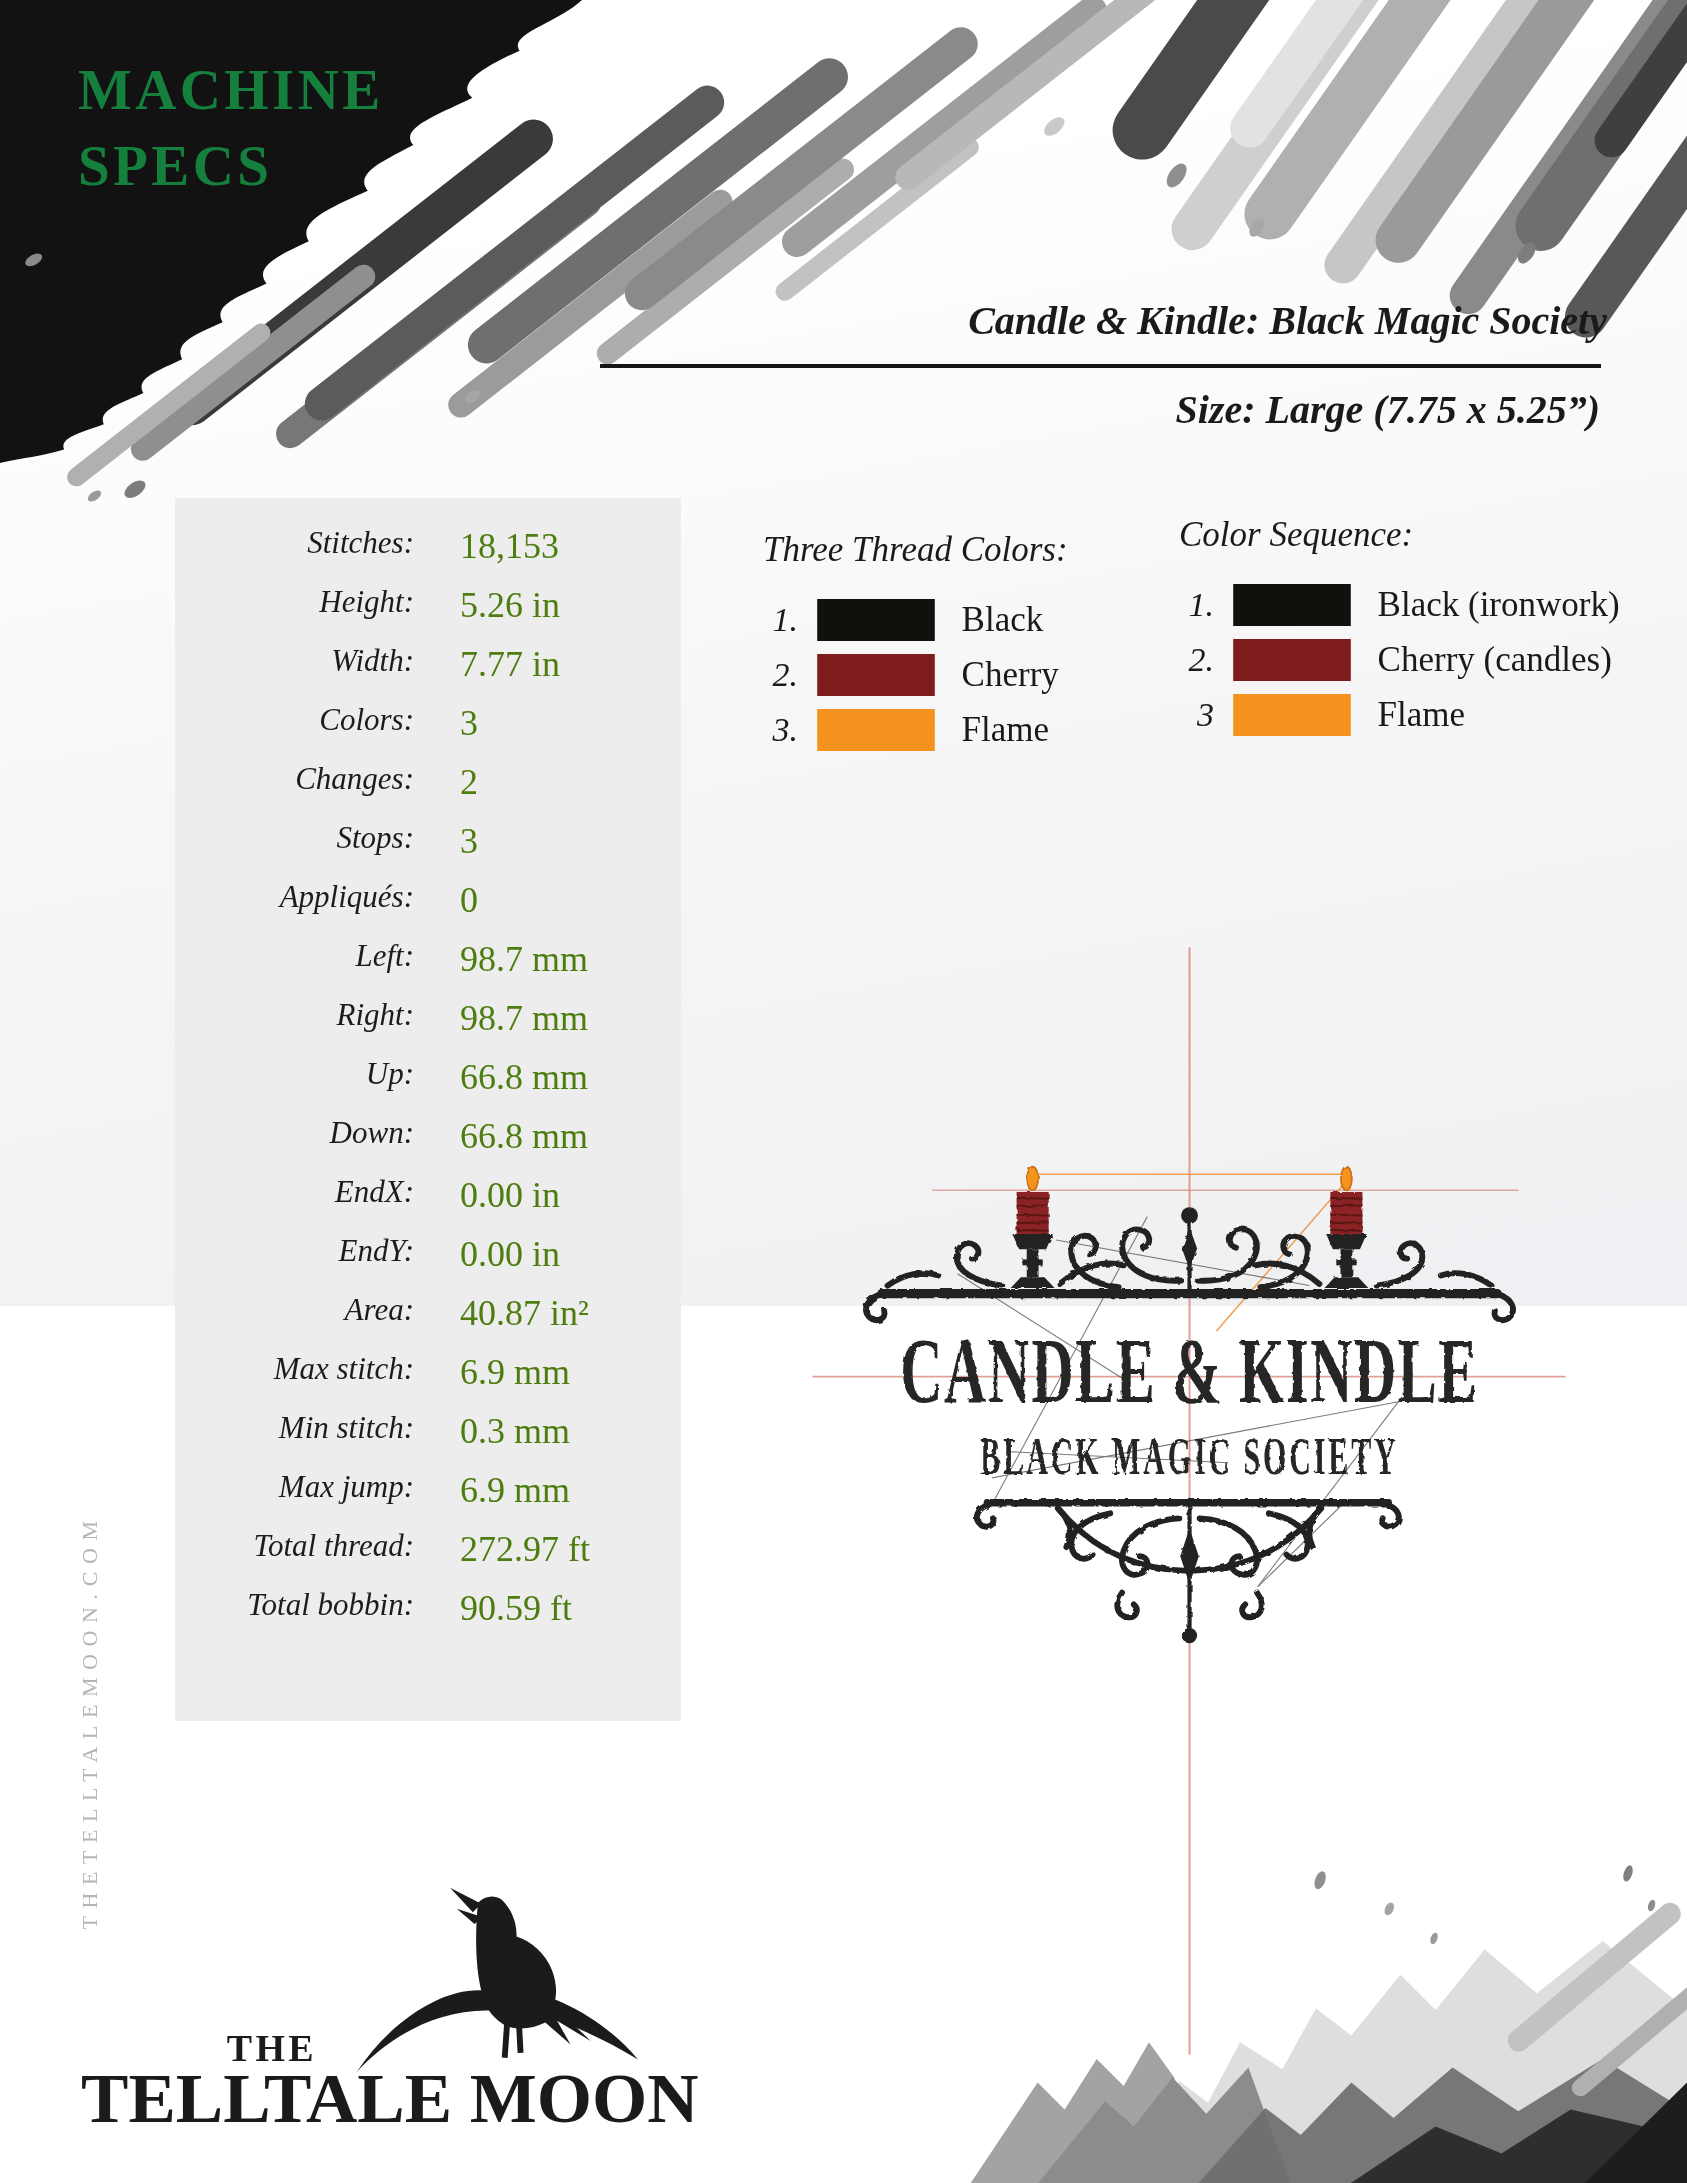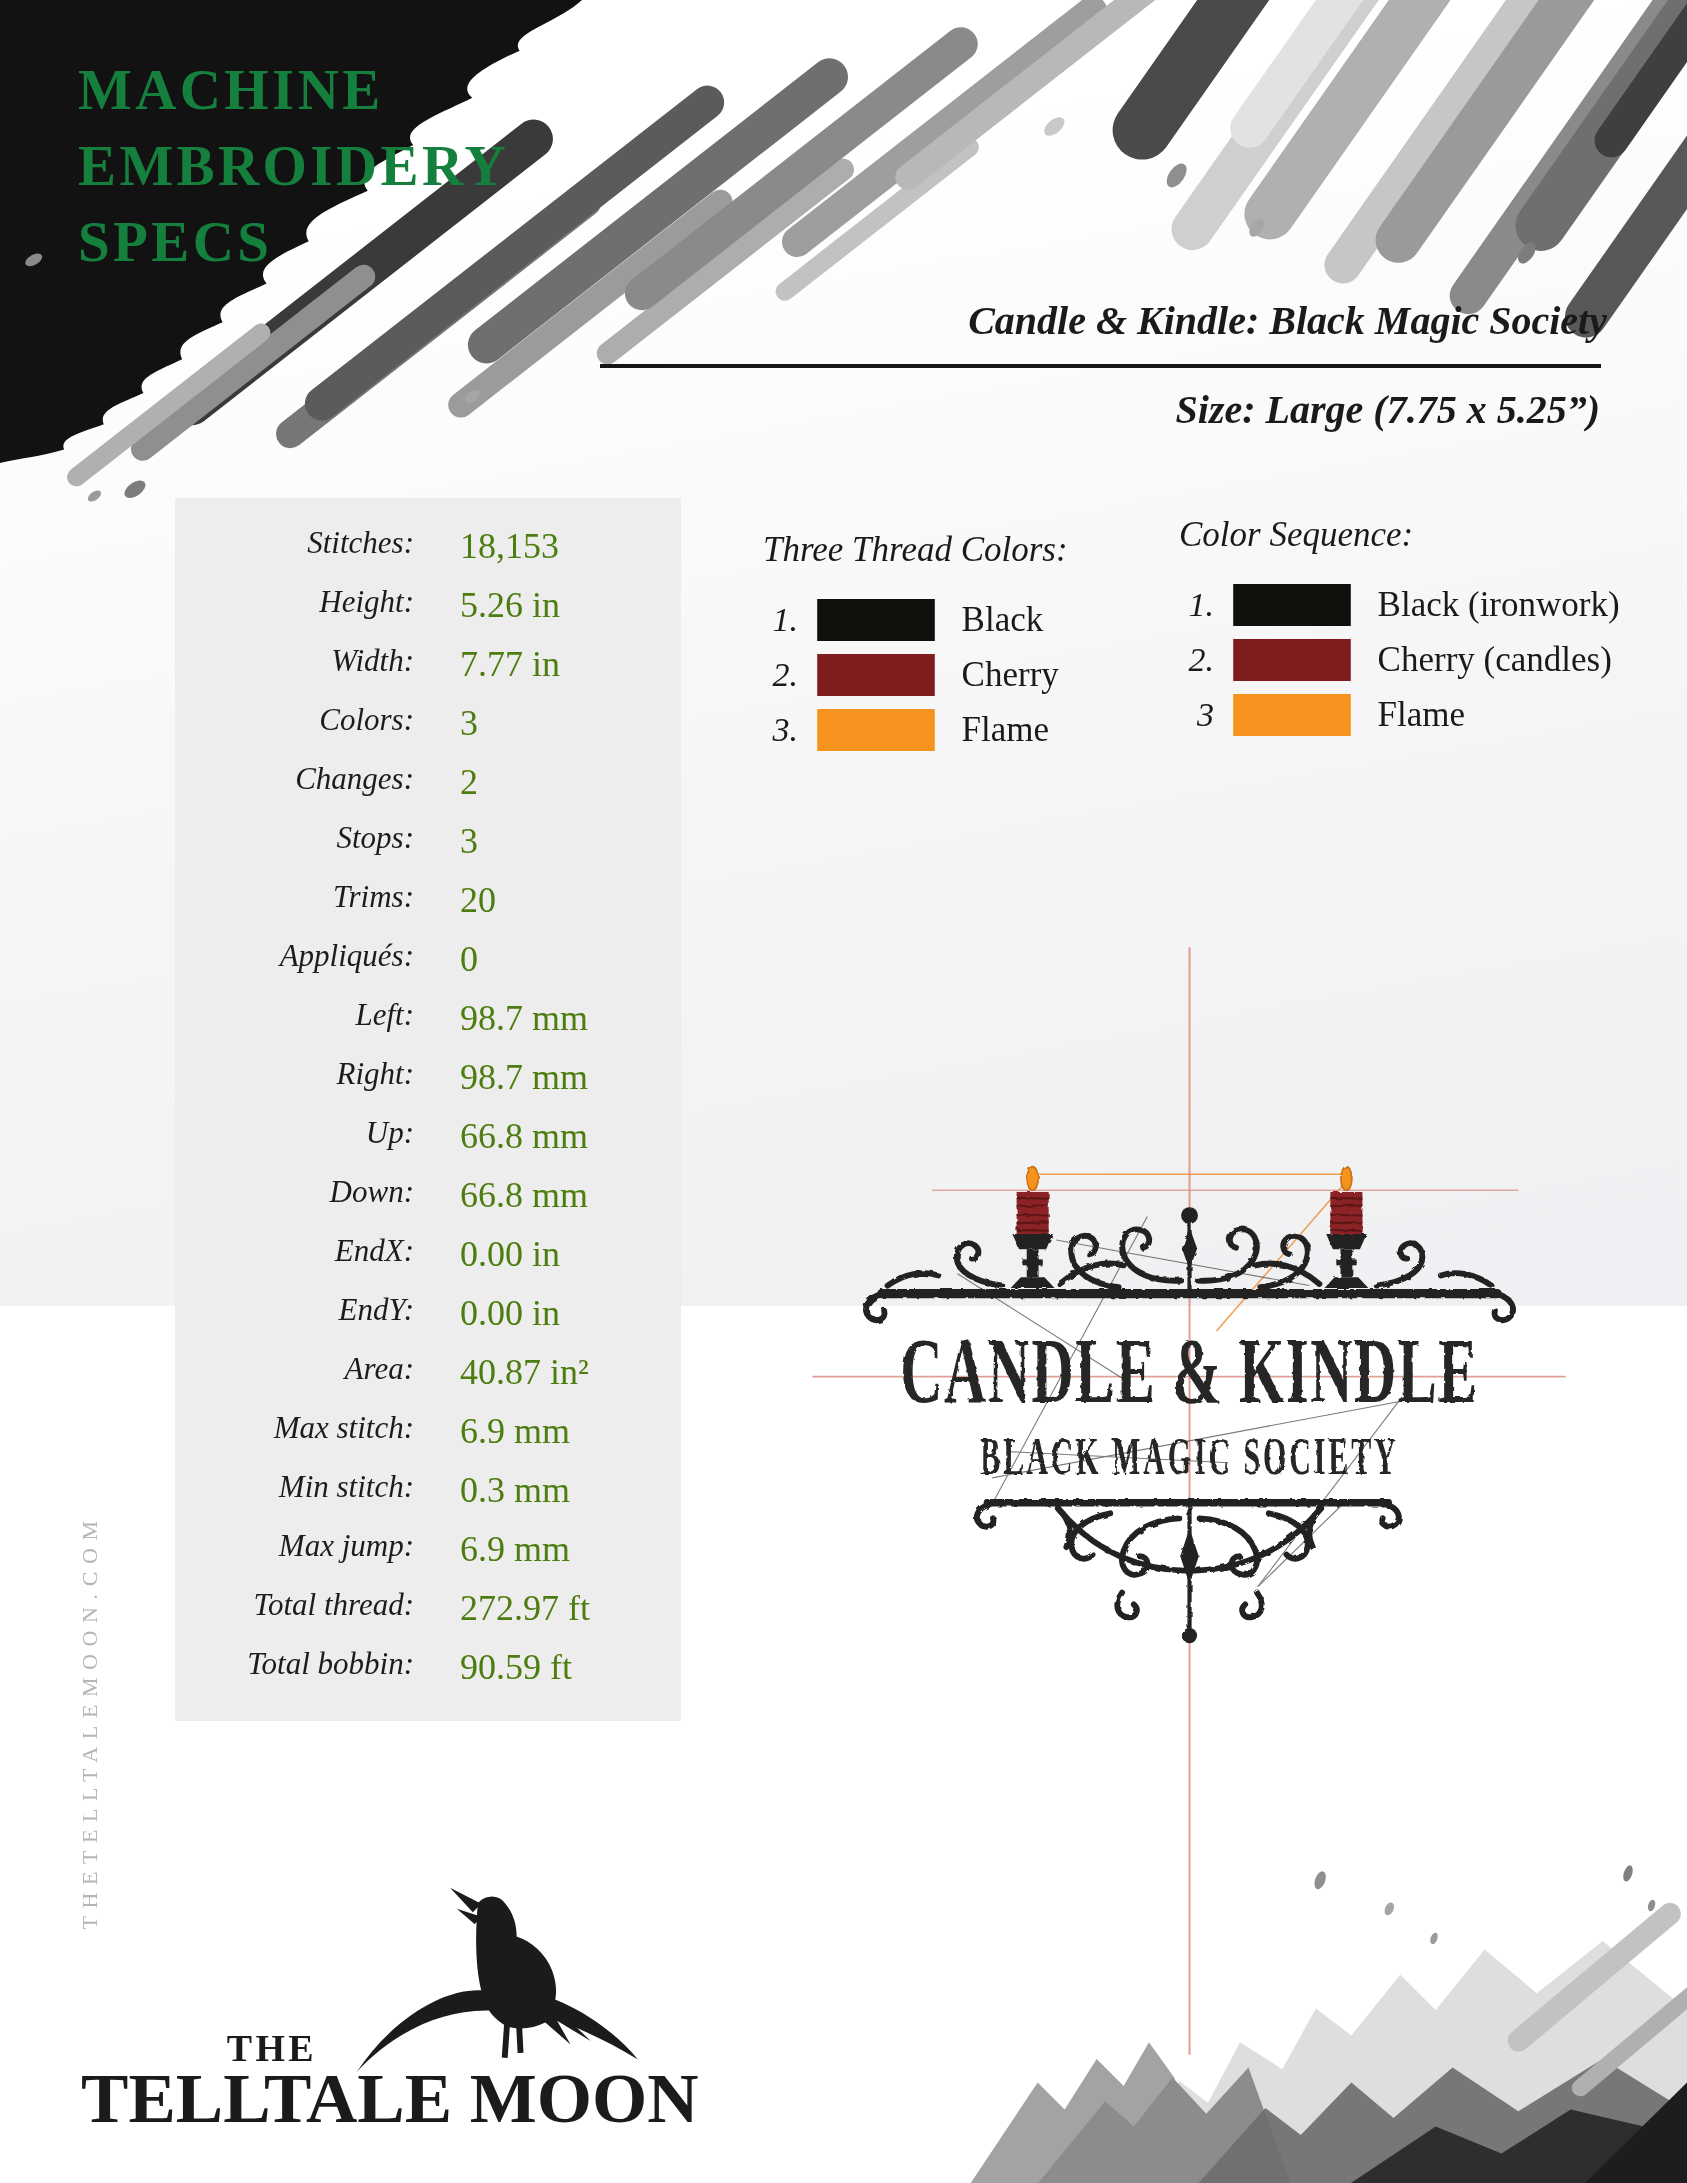--- a/index.html
+++ b/index.html
@@ -91,21 +91,20 @@
     <ellipse cx="1250" cy="150" rx="14" ry="8" fill="#c9c9c9" transform="rotate(-40 1250 150)"></ellipse>
     <ellipse cx="40" cy="308" rx="11" ry="6" fill="#8a8a8a" transform="rotate(-30 40 308)"></ellipse>
     <ellipse cx="112" cy="588" rx="9" ry="5" fill="#9a9a9a" transform="rotate(-35 112 588)"></ellipse>
     <ellipse cx="160" cy="580" rx="14" ry="8" fill="#7c7c7c" transform="rotate(-35 160 580)"></ellipse>
     <ellipse cx="560" cy="470" rx="10" ry="6" fill="#a5a5a5" transform="rotate(-38 560 470)"></ellipse>
   </g>
 </svg>
 
 <div class="abs main-title">
   <div>MACHINE</div>
-  <div>EMBROIDERY</div>
   <div>SPECS</div>
 </div>
 
 <div class="abs doc-title">Candle &amp; Kindle: Black Magic Society</div>
 <div class="abs header-rule"></div>
 <div class="abs size-line">Size: Large (7.75 x 5.25”)</div>
 
 <div class="abs specs-panel">
   <div class="spec-row">
       <span class="spec-label">Stitches:</span>
@@ -123,24 +122,20 @@
       <span class="spec-label">Colors:</span>
       <span class="spec-value">3</span>
     </div>
   <div class="spec-row">
       <span class="spec-label">Changes:</span>
       <span class="spec-value">2</span>
     </div>
   <div class="spec-row">
       <span class="spec-label">Stops:</span>
       <span class="spec-value">3</span>
-    </div>
-  <div class="spec-row">
-      <span class="spec-label">Trims:</span>
-      <span class="spec-value">20</span>
     </div>
   <div class="spec-row">
       <span class="spec-label">Appliqués:</span>
       <span class="spec-value">0</span>
     </div>
   <div class="spec-row">
       <span class="spec-label">Left:</span>
       <span class="spec-value">98.7 mm</span>
     </div>
   <div class="spec-row">

